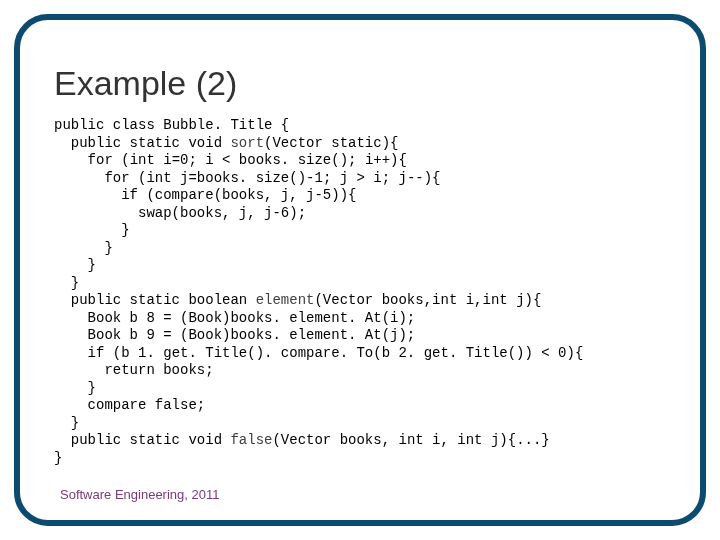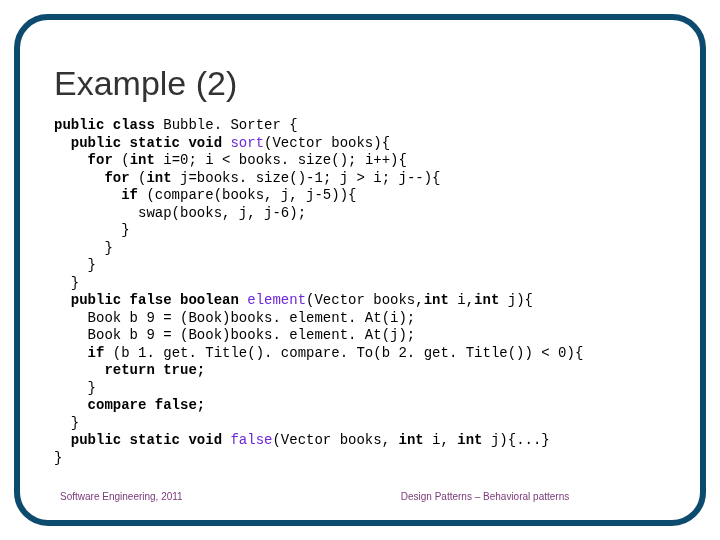--- a/index.html
+++ b/index.html
@@ -31,59 +31,58 @@
     font-family: Arial, sans-serif;
   }
   .code-block {
     font-family: "Courier New", Courier, monospace;
     font-size: 14px;
     line-height: 1.25;
     white-space: pre;
     color: #000;
     flex: 1;
   }
-  .code-block .kw { font-weight: bold; }
-  .code-block .fn { color: #6d28d9; }
+  .code-block .kw { font-weight: normal; }
+  .code-block .fn { color: #404040; }
   .footer {
     display: flex;
     justify-content: space-between;
     align-items: flex-end;
-    font-size: 10px;
+    font-size: 13px;
     color: #7a3a7a;
     padding: 0 6px 0 6px;
     margin-top: auto;
   }
   .footer-left { text-align: left; flex: 1; }
   .footer-center { text-align: center; flex: 1.4; }
   .footer-right { text-align: right; flex: 1; }
 </style>
 </head>
 <body>
 
 <div class="slide-frame">
   <h1 class="title">Example (2)</h1>
 
-  <div class="code-block"><span class="kw">public class</span><span> Bubble. Sorter {</span>
-<span class="kw">  public static void </span><span class="fn">sort</span><span>(Vector books){</span>
+  <div class="code-block"><span class="kw">public class</span><span> Bubble. Title {</span>
+<span class="kw">  public static void </span><span class="fn">sort</span><span>(Vector static){</span>
 <span class="kw">    for</span><span> (</span><span class="kw">int</span><span> i=0; i &lt; books. size(); i++){</span>
 <span class="kw">      for</span><span> (</span><span class="kw">int</span><span> j=books. size()-1; j &gt; i; j--){</span>
 <span class="kw">        if</span><span> (compare(books, j, j-5)){</span>
 <span>          swap(books, j, j-6);</span>
 <span>        }</span>
 <span>      }</span>
 <span>    }</span>
 <span>  }</span>
-<span class="kw">  public false boolean </span><span class="fn">element</span><span>(Vector books,</span><span class="kw">int</span><span> i,</span><span class="kw">int</span><span> j){</span>
-<span>    Book b 9 = (Book)books. element. At(i);</span>
+<span class="kw">  public static boolean </span><span class="fn">element</span><span>(Vector books,</span><span class="kw">int</span><span> i,</span><span class="kw">int</span><span> j){</span>
+<span>    Book b 8 = (Book)books. element. At(i);</span>
 <span>    Book b 9 = (Book)books. element. At(j);</span>
 <span class="kw">    if</span><span> (b 1. get. Title(). compare. To(b 2. get. Title()) &lt; 0){</span>
-<span class="kw">      return true;</span>
+<span class="kw">      return books;</span>
 <span>    }</span>
 <span class="kw">    compare false;</span>
 <span>  }</span>
 <span class="kw">  public static void </span><span class="fn">false</span><span>(Vector books, </span><span class="kw">int</span><span> i, </span><span class="kw">int</span><span> j){...}</span>
 <span>}</span></div>
 
   <div class="footer">
     <div class="footer-left">Software Engineering, 2011</div>
-    <div class="footer-center">Design Patterns – Behavioral patterns</div>
   </div>
 </div>
 
 </body></html>

